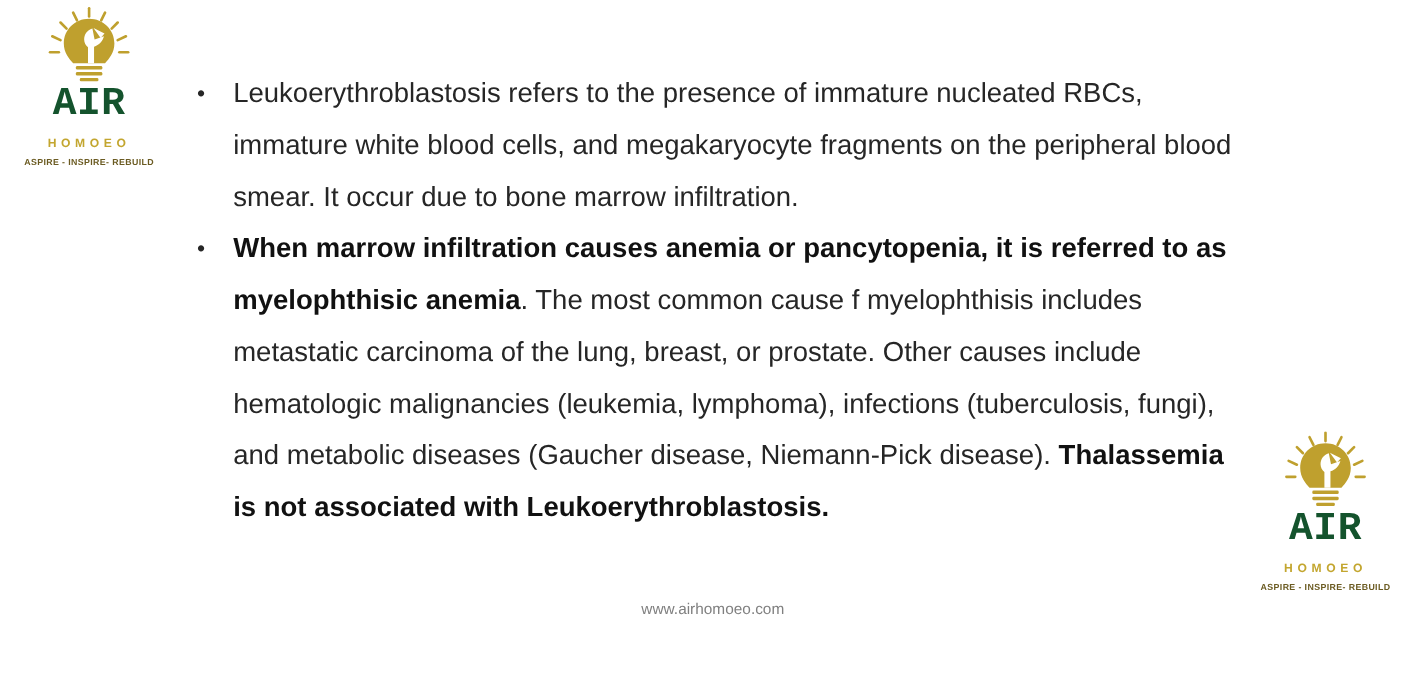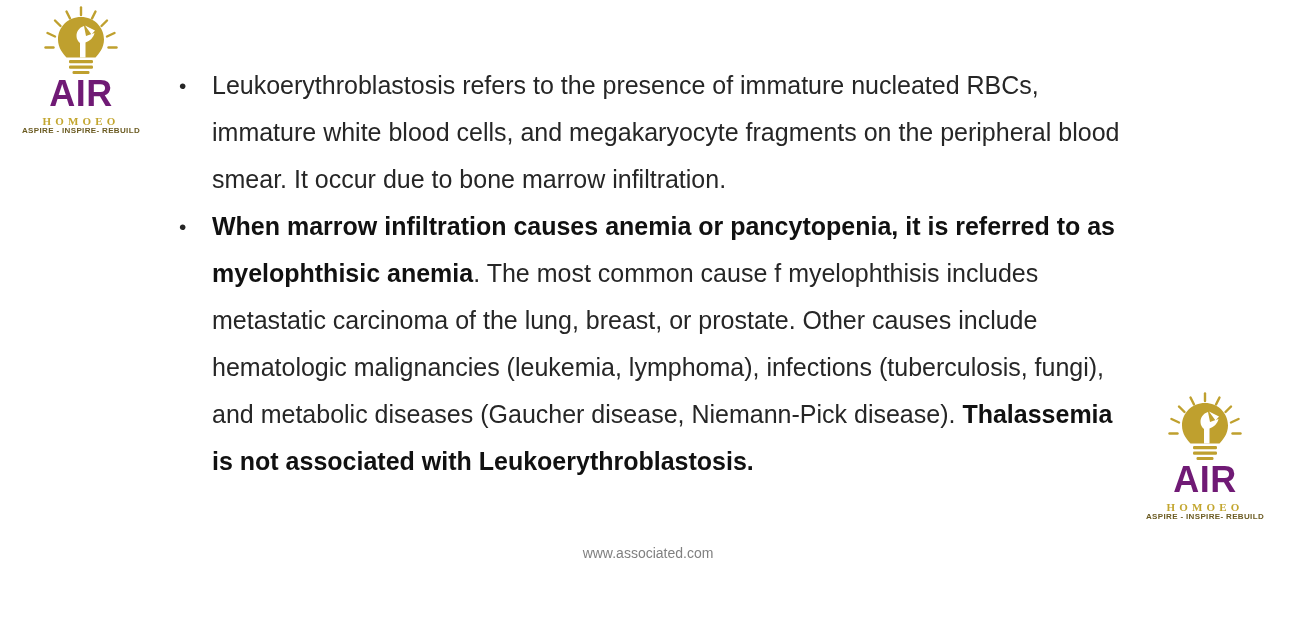--- a/index.html
+++ b/index.html
@@ -30,48 +30,49 @@
   }
   .logo-secondary {
     left: 1146px;
     top: 392px;
     width: 118px;
   }
   .logo-bulb {
     display: block;
   }
   .logo-wordmark {
-    font-family: Liberation Sans, sans-serif;
+    font-family: Liberation Mono, monospace;
     font-weight: 700;
-    color: #701a75;
+    color: #14532d;
     letter-spacing: 0.5px;
     line-height: 1;
     margin-top: -2px;
   }
   .logo-primary .logo-wordmark { font-size: 36px; }
   .logo-secondary .logo-wordmark { font-size: 36px; }
 
   .logo-sub {
-    font-family: Liberation Serif, serif;
+    font-family: Liberation Sans, sans-serif;
     font-weight: 700;
     color: #C3A62F;
     letter-spacing: 4.2px;
     line-height: 1;
-    margin-top: 4px;
+    margin-top: 13px;
   }
   .logo-primary .logo-sub { font-size: 11px; }
   .logo-secondary .logo-sub { font-size: 11px; }
 
   .logo-tagline {
     font-family: "Liberation Sans", sans-serif;
     font-weight: 700;
     color: #6B5B22;
     font-size: 8px;
     letter-spacing: 0.35px;
     line-height: 1;
+    margin-top: 7px;
     white-space: nowrap;
   }
 
   
   .content {
     position: absolute;
     left: 172px;
     top: 62px;
     width: 955px;
   }
@@ -181,13 +182,13 @@
       <rect x="31" y="54" width="24" height="3.2" rx="1.2" fill="#BFA02E"></rect>
       <rect x="31" y="59.5" width="24" height="3.2" rx="1.2" fill="#BFA02E"></rect>
       <rect x="34.5" y="65" width="17" height="3" rx="1.2" fill="#BFA02E"></rect>
     </svg>
   </span>
   <span class="logo-wordmark">AIR</span>
   <span class="logo-sub">HOMOEO</span>
   <span class="logo-tagline">ASPIRE - INSPIRE- REBUILD</span>
 </div>
 
-<div class="footer-url">www.associated.com</div>
+<div class="footer-url">www.airhomoeo.com</div>
 
 </body></html>

